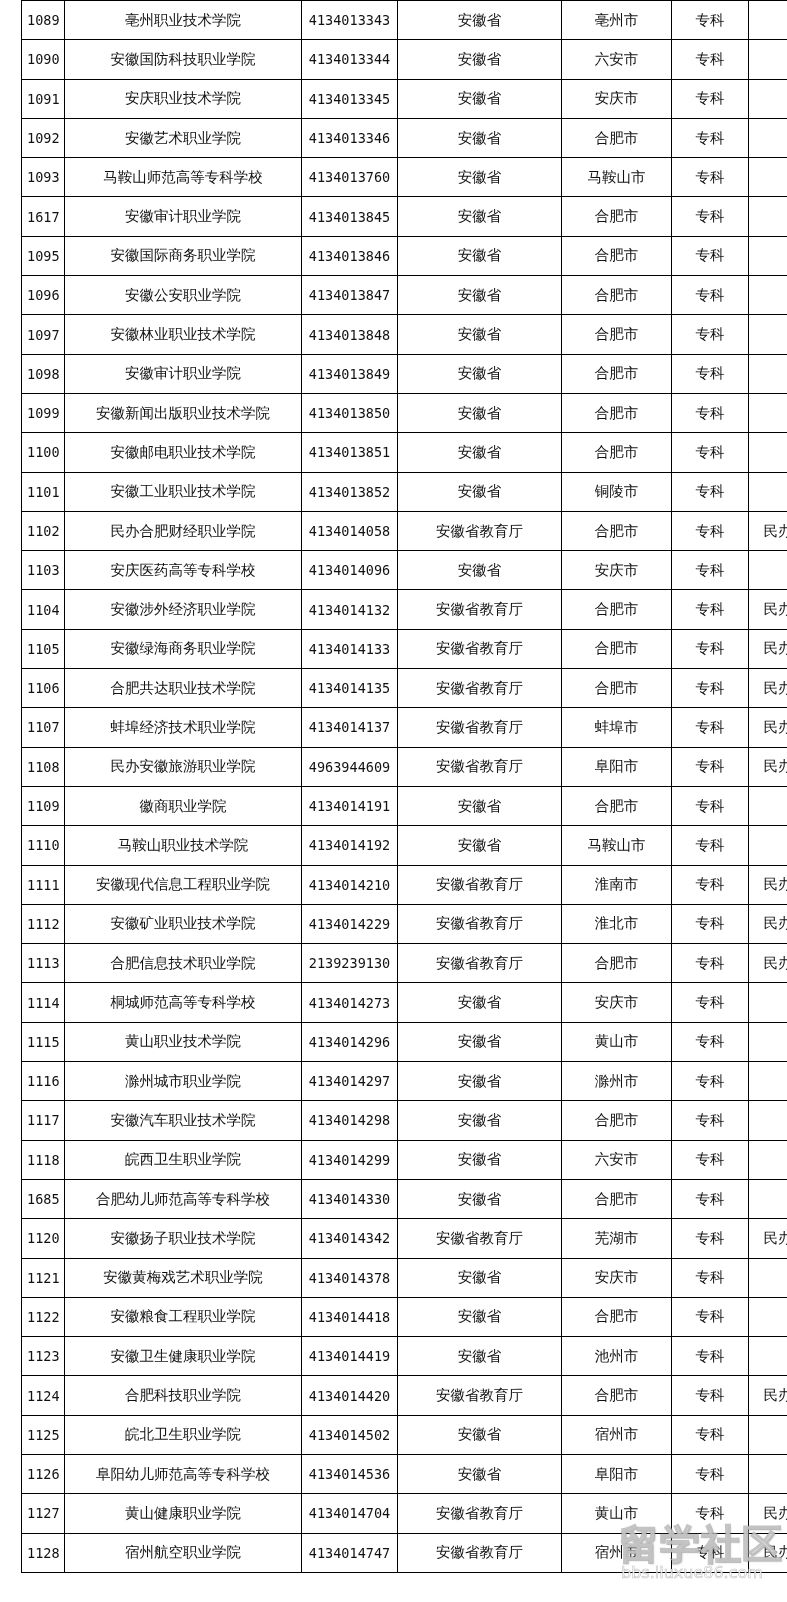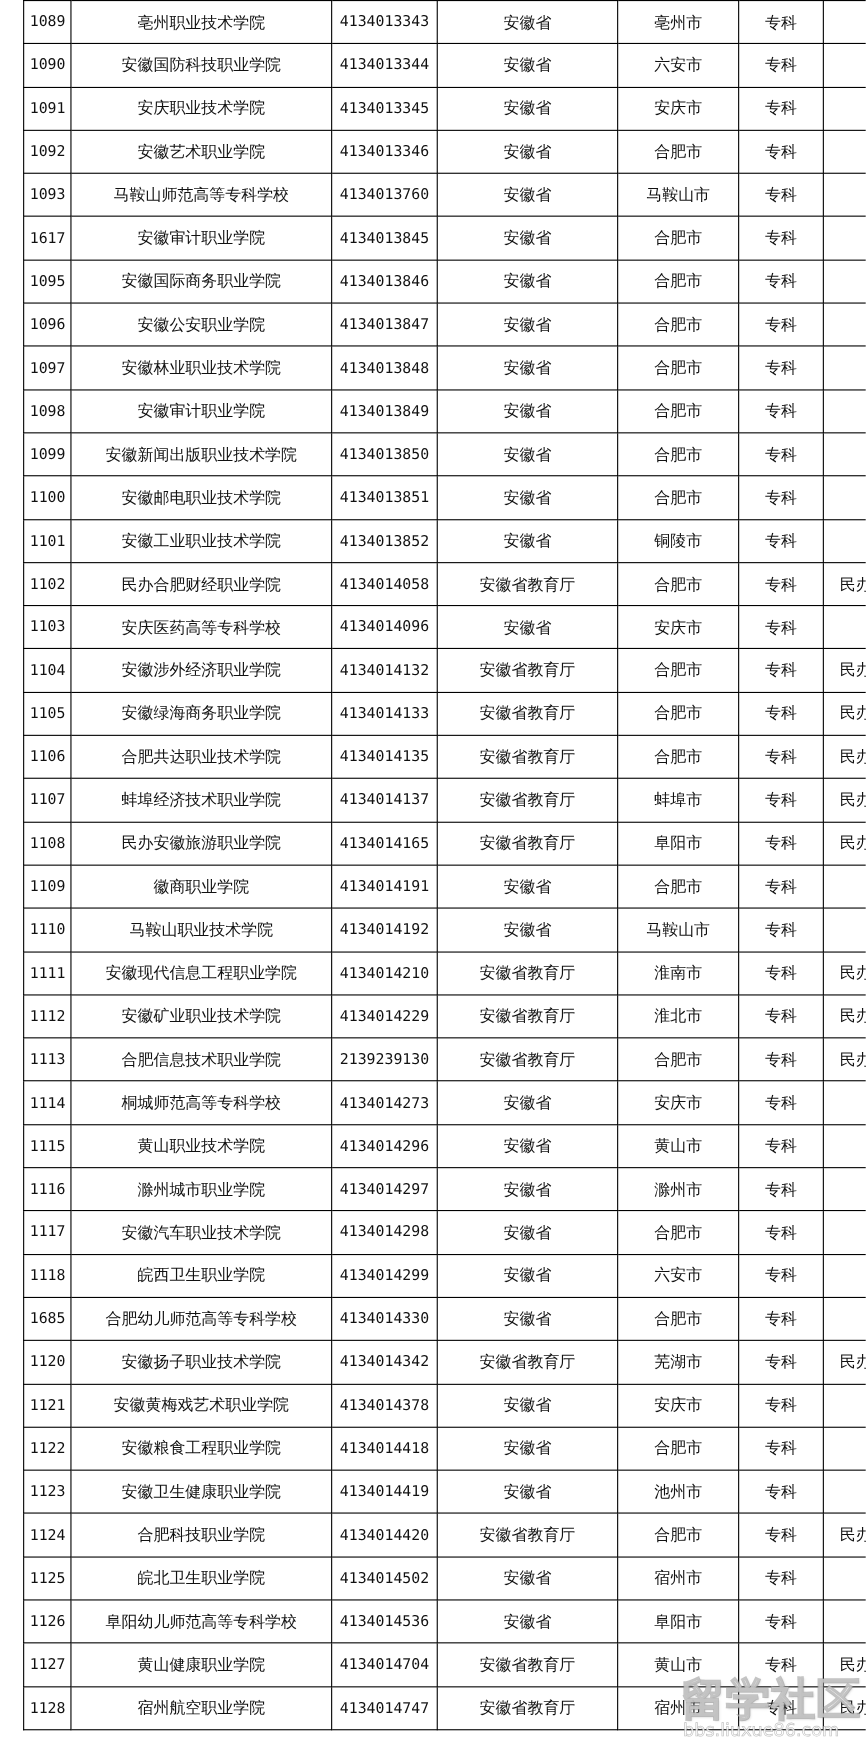--- a/index.html
+++ b/index.html
@@ -268,21 +268,21 @@
         <td class="col-name">蚌埠经济技术职业学院</td>
         <td class="col-code">4134014137</td>
         <td class="col-auth">安徽省教育厅</td>
         <td class="col-city">蚌埠市</td>
         <td class="col-level">专科</td>
         <td class="col-note">民办</td>
       </tr>
       <tr>
         <td class="col-no">1108</td>
         <td class="col-name">民办安徽旅游职业学院</td>
-        <td class="col-code">4134014165</td>
+        <td class="col-code">4963944609</td>
         <td class="col-auth">安徽省教育厅</td>
         <td class="col-city">阜阳市</td>
         <td class="col-level">专科</td>
         <td class="col-note">民办</td>
       </tr>
       <tr>
         <td class="col-no">1109</td>
         <td class="col-name">徽商职业学院</td>
         <td class="col-code">4134014191</td>
         <td class="col-auth">安徽省</td>

